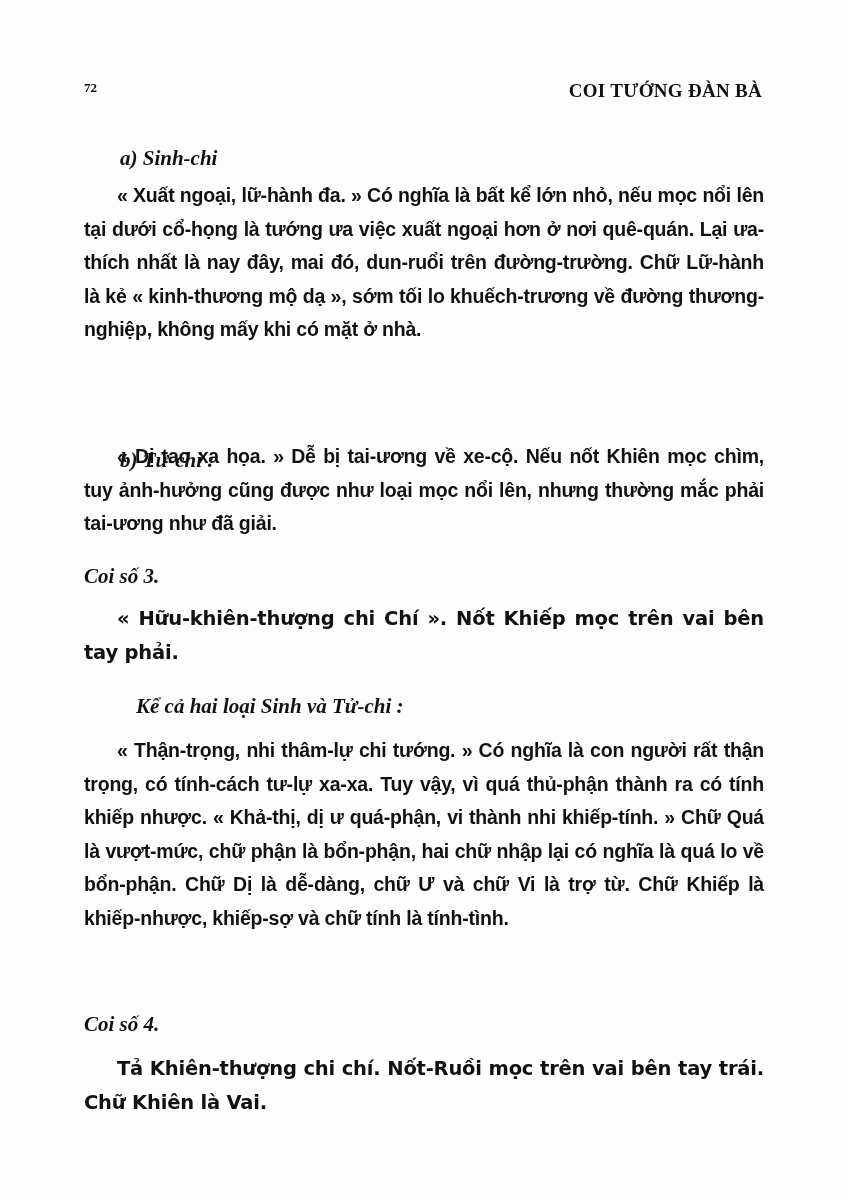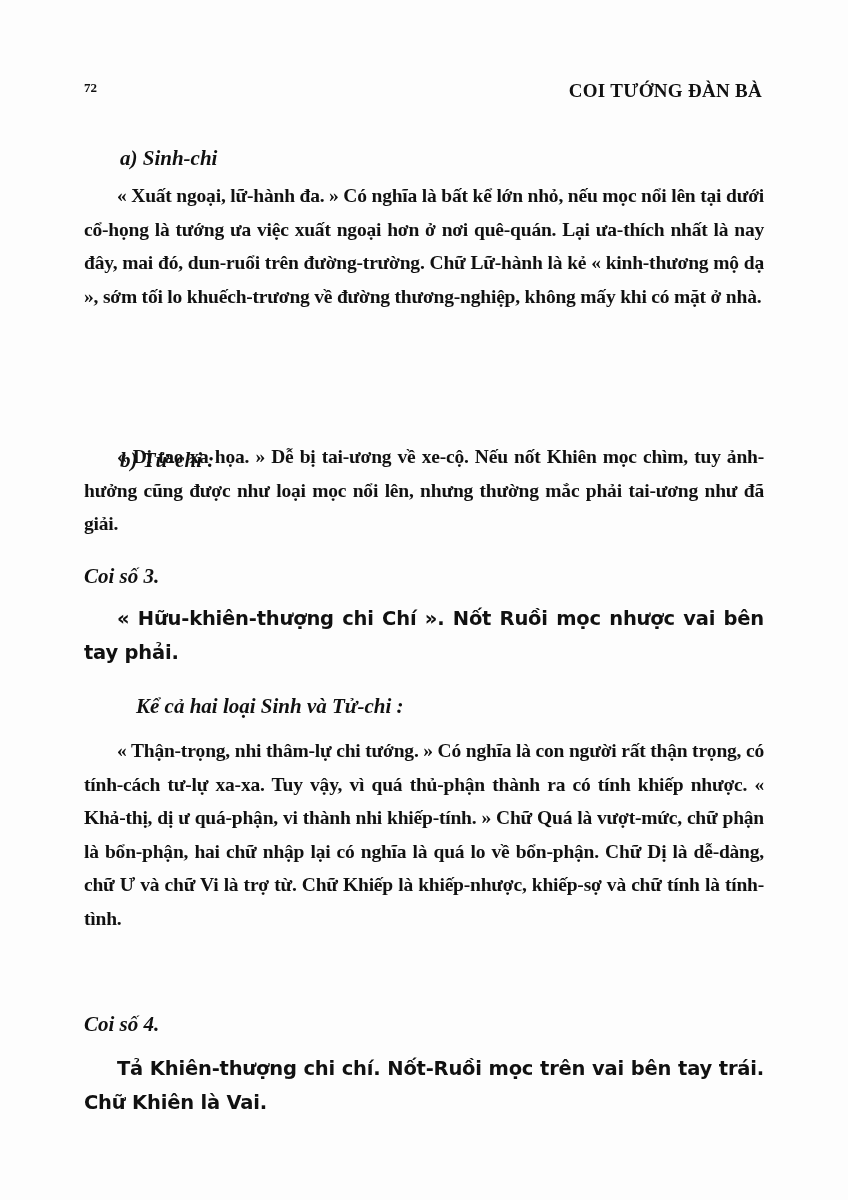--- a/index.html
+++ b/index.html
@@ -6,36 +6,36 @@
     body {
       width: 848px; height: 1200px; background: #fdfdfd; position: relative; overflow: hidden;
       font-family: "Liberation Serif", "DejaVu Serif", serif; color: #111;
     }
     .page-num { position: absolute; left: 84px; top: 80px; font-size: 13px; font-weight: bold; }
     .running-head { position: absolute; right: 86px; top: 80px; font-size: 19px; font-weight: bold; letter-spacing: 0.3px; }
     .block { position: absolute; left: 84px; width: 680px; }
     .heading-italic { font-style: italic; font-size: 21px; font-weight: bold; }
     .para {
       font-size: 19.5px; font-weight: bold; line-height: 33.5px; text-align: justify;
-      text-indent: 33px; font-family: Liberation Serif, serif; letter-spacing: -0.2px;
+      text-indent: 33px; font-family: Liberation Sans, sans-serif; letter-spacing: -0.2px;
     }
     .para.sans { font-family: "DejaVu Sans", sans-serif; }
   </style>
 </head>
 <body>
 
 <div class="page-num">72</div>
 <div class="running-head">COI TƯỚNG ĐÀN BÀ</div>
 
 <div class="block heading-italic" style="top:146px; left:120px;">a) Sinh-chi</div>
 <div class="block para" style="top:179px;">« Xuất ngoại, lữ-hành đa. » Có nghĩa là bất kể lớn nhỏ, nếu mọc nổi lên tại dưới cổ-họng là tướng ưa việc xuất ngoại hơn ở nơi quê-quán. Lại ưa-thích nhất là nay đây, mai đó, dun-ruổi trên đường-trường. Chữ Lữ-hành là kẻ « kinh-thương mộ dạ », sớm tối lo khuếch-trương về đường thương-nghiệp, không mấy khi có mặt ở nhà.</div>
 
 <div class="block heading-italic" style="top:424px; left:120px;margin-top:24px;">b) Tử-chi :</div>
 <div class="block para" style="top:440px;">« Dị tao xa họa. » Dễ bị tai-ương về xe-cộ. Nếu nốt Khiên mọc chìm, tuy ảnh-hưởng cũng được như loại mọc nổi lên, nhưng thường mắc phải tai-ương như đã giải.</div>
 
 <div class="block heading-italic" style="top:564px;">Coi số 3.</div>
-<div class="block para sans" style="top:602px;">« Hữu-khiên-thượng chi Chí ». Nốt Ruồi mọc nhược vai bên tay phải.</div>
+<div class="block para sans" style="top:602px;">« Hữu-khiên-thượng chi Chí ». Nốt Khiếp mọc trên vai bên tay phải.</div>
 
 <div class="block heading-italic" style="top:694px; left:136px;">Kể cả hai loại Sinh và Tử-chi :</div>
 <div class="block para" style="top:734px;">« Thận-trọng, nhi thâm-lự chi tướng. » Có nghĩa là con người rất thận trọng, có tính-cách tư-lự xa-xa. Tuy vậy, vì quá thủ-phận thành ra có tính khiếp nhược. « Khả-thị, dị ư quá-phận, vi thành nhi khiếp-tính. » Chữ Quá là vượt-mức, chữ phận là bổn-phận, hai chữ nhập lại có nghĩa là quá lo về bổn-phận. Chữ Dị là dễ-dàng, chữ Ư và chữ Vi là trợ từ. Chữ Khiếp là khiếp-nhược, khiếp-sợ và chữ tính là tính-tình.</div>
 
 <div class="block heading-italic" style="top:1012px;">Coi số 4.</div>
 <div class="block para sans" style="top:1052px;">Tả Khiên-thượng chi chí. Nốt-Ruồi mọc trên vai bên tay trái. Chữ Khiên là Vai.</div>
 
 </body></html>

